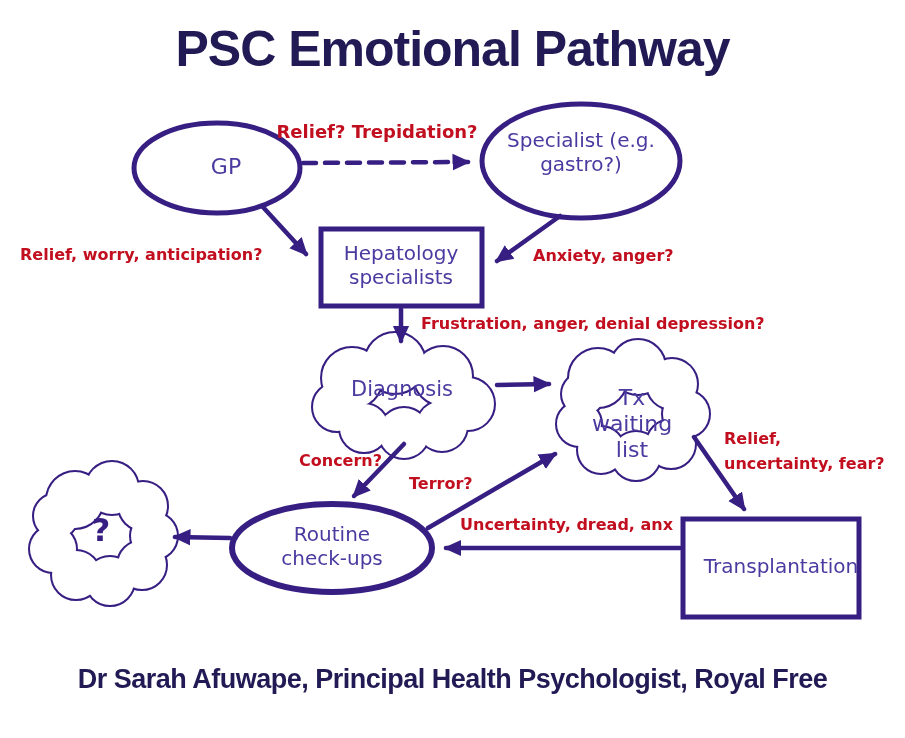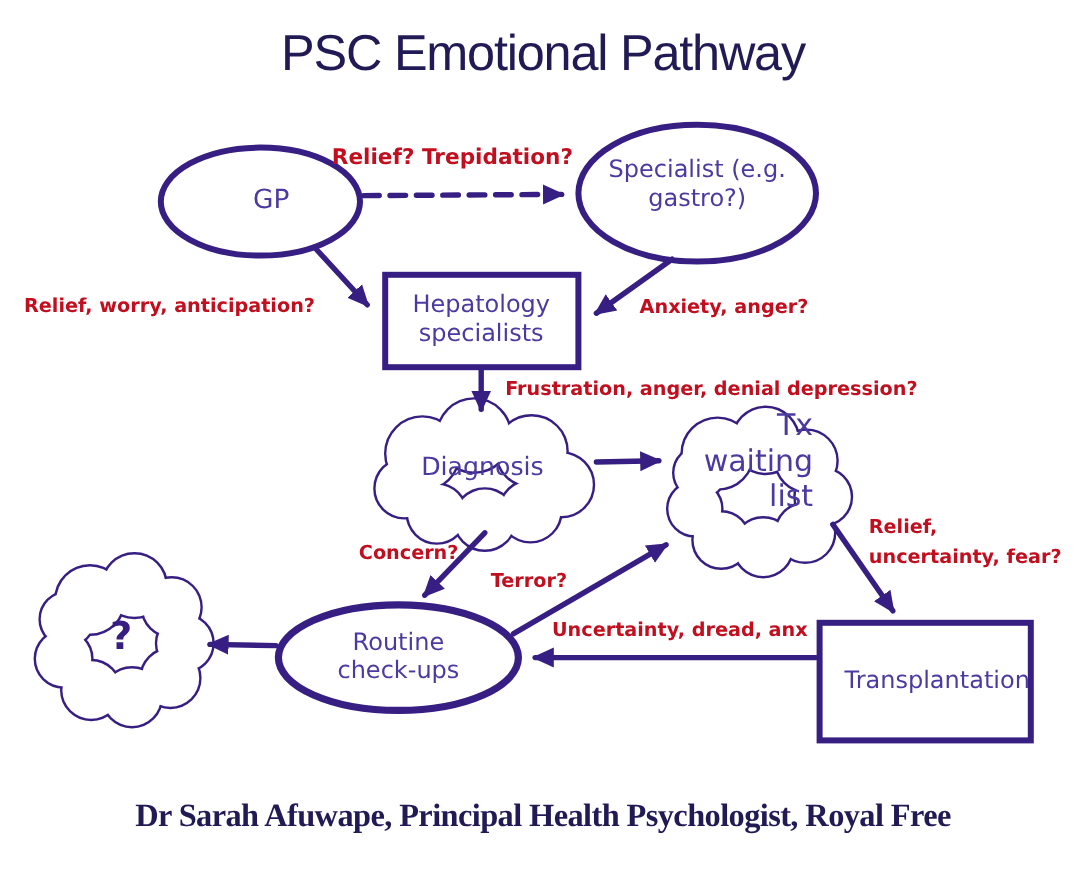--- a/index.html
+++ b/index.html
@@ -6,24 +6,24 @@
     --ink:#371e82;        
     --node-text:#4b3aa0;  
     --red:#c20f1f;        
     --dark:#211a54;       
   }
   html,body{margin:0;padding:0;background:#ffffff;}
   .stage{position:relative;width:905px;height:738px;background:#ffffff;overflow:hidden;
          font-family:"DejaVu Sans",sans-serif;}
   .stage svg{position:absolute;left:0;top:0;}
   .title{position:absolute;left:0;top:20px;width:100%;text-align:center;
-         font-family:"Liberation Sans",sans-serif;font-weight:400;font-size:42px;
+         font-family:"Liberation Sans",sans-serif;font-weight:700;font-size:50px;
          letter-spacing:-1px;color:var(--dark);}
   .footer{position:absolute;left:0;top:664px;width:100%;text-align:center;
-          font-family:Liberation Serif, serif;font-weight:700;font-size:27px;
+          font-family:Liberation Sans, sans-serif;font-weight:700;font-size:27px;
           letter-spacing:-0.5px;color:var(--dark);}
   .label{position:absolute;transform:translate(-50%,-50%);color:var(--node-text);
          white-space:pre-line;text-align:center;line-height:1.18;font-size:20px;}
   .red{position:absolute;color:var(--red);font-weight:700;font-size:16px;
        white-space:pre-line;line-height:1.5;}
   .center{transform:translate(-50%,-50%);text-align:center;}
   .shape{fill:#ffffff;stroke:var(--ink);}
   .cloudc{fill:#ffffff;stroke:var(--ink);stroke-width:4;}
   .cloudf{fill:#ffffff;stroke:none;}
   .arrow{stroke:var(--ink);stroke-width:4.5;fill:none;stroke-linecap:round;}
@@ -120,21 +120,21 @@
     <path class="arrow" d="M680,548 L446,548" marker-end="url(#ah)"></path>
     <path class="arrow" d="M230,538 L175,537" marker-end="url(#ah)"></path>
   </svg>
 
   <div class="label" style="left:226px;top:167px;font-size:22px;">GP</div>
   <div class="label" style="left:581px;top:153px;font-size:20px;">Specialist (e.g.
 gastro?)</div>
   <div class="label" style="left:401px;top:266px;font-size:20px;">Hepatology
 specialists</div>
   <div class="label" style="left:402px;top:389px;font-size:21px;">Diagnosis</div>
-  <div class="label" style="left:632px;top:384px;font-size:25px;text-align:right;">Tx
+  <div class="label" style="left:632px;top:424px;font-size:22px;">Tx
 waiting
 list</div>
   <div class="label" style="left:332px;top:547px;font-size:20px;">Routine
 check-ups</div>
   <div class="label" style="left:771px;top:567px;font-size:20px;margin-left:10px;">Transplantation</div>
   <div class="label" style="left:101px;top:531px;font-size:32px;font-weight:700;color:var(--ink);">?</div>
 
   <div class="red" style="left:20px;top:243px;">Relief, worry, anticipation?</div>
   <div class="red center" style="left:377px;top:131px;font-size:18px;">Relief?  Trepidation?</div>
   <div class="red" style="left:533px;top:244px;">Anxiety, anger?</div>

